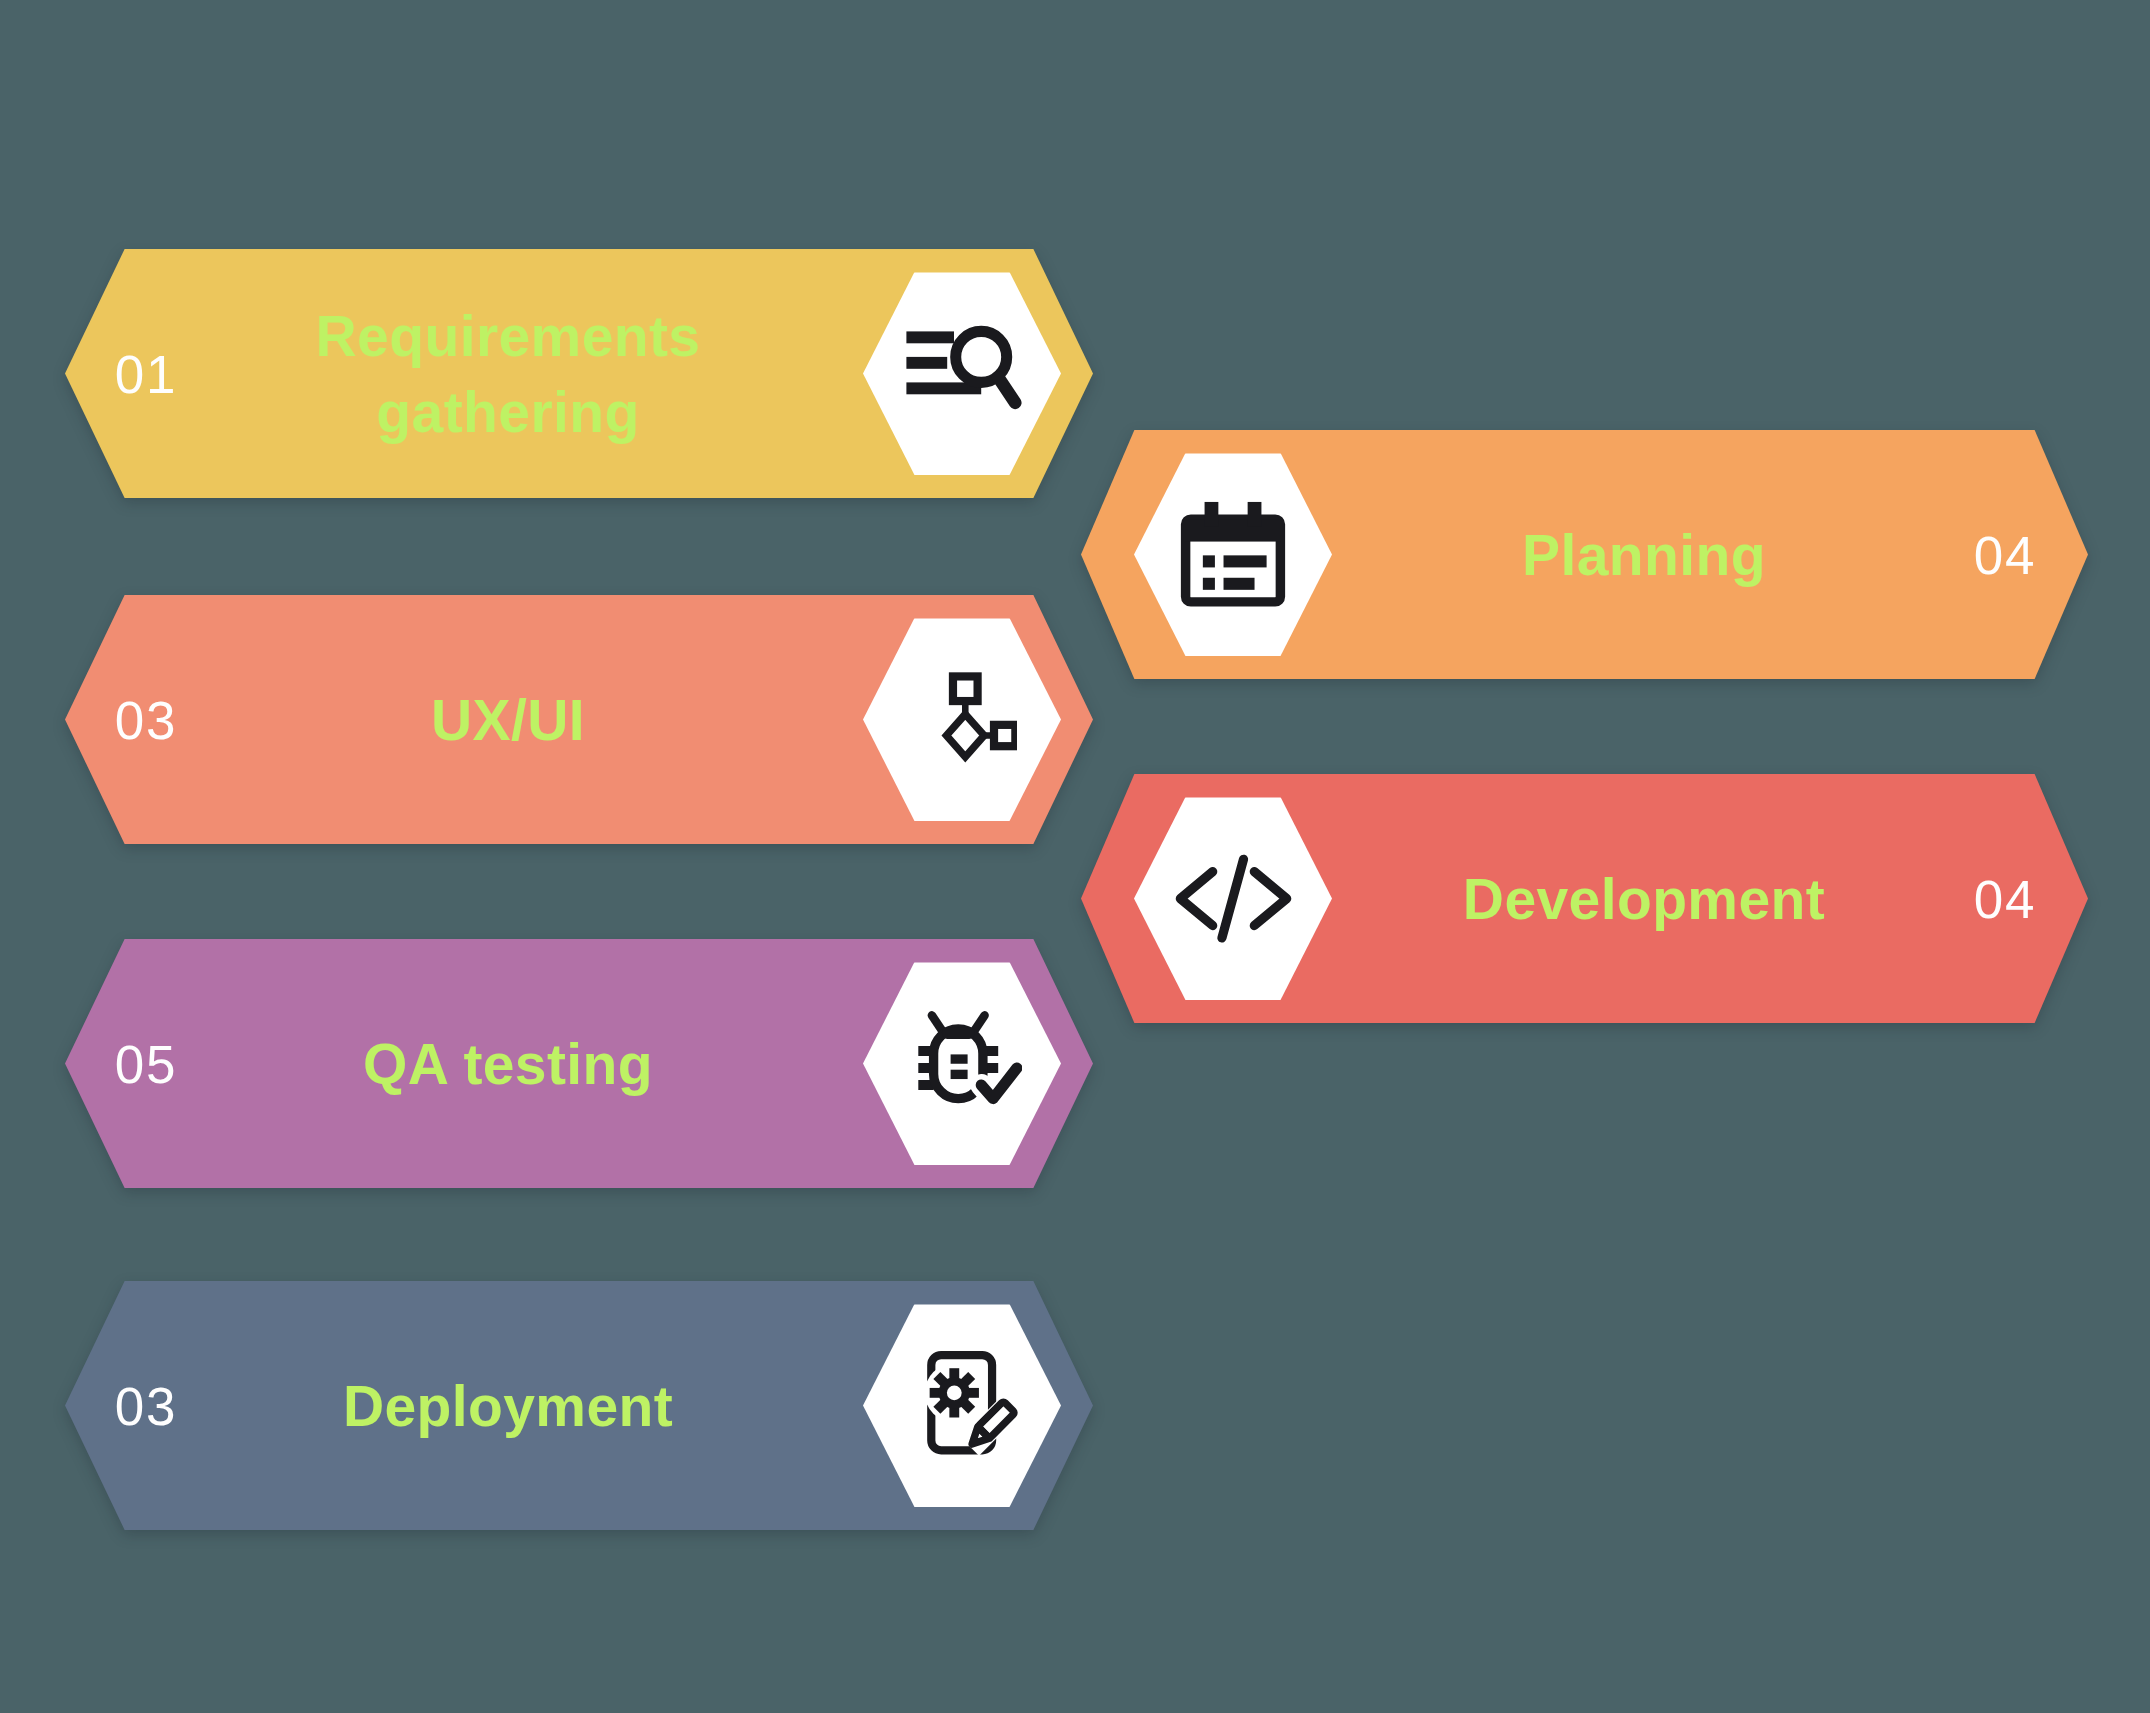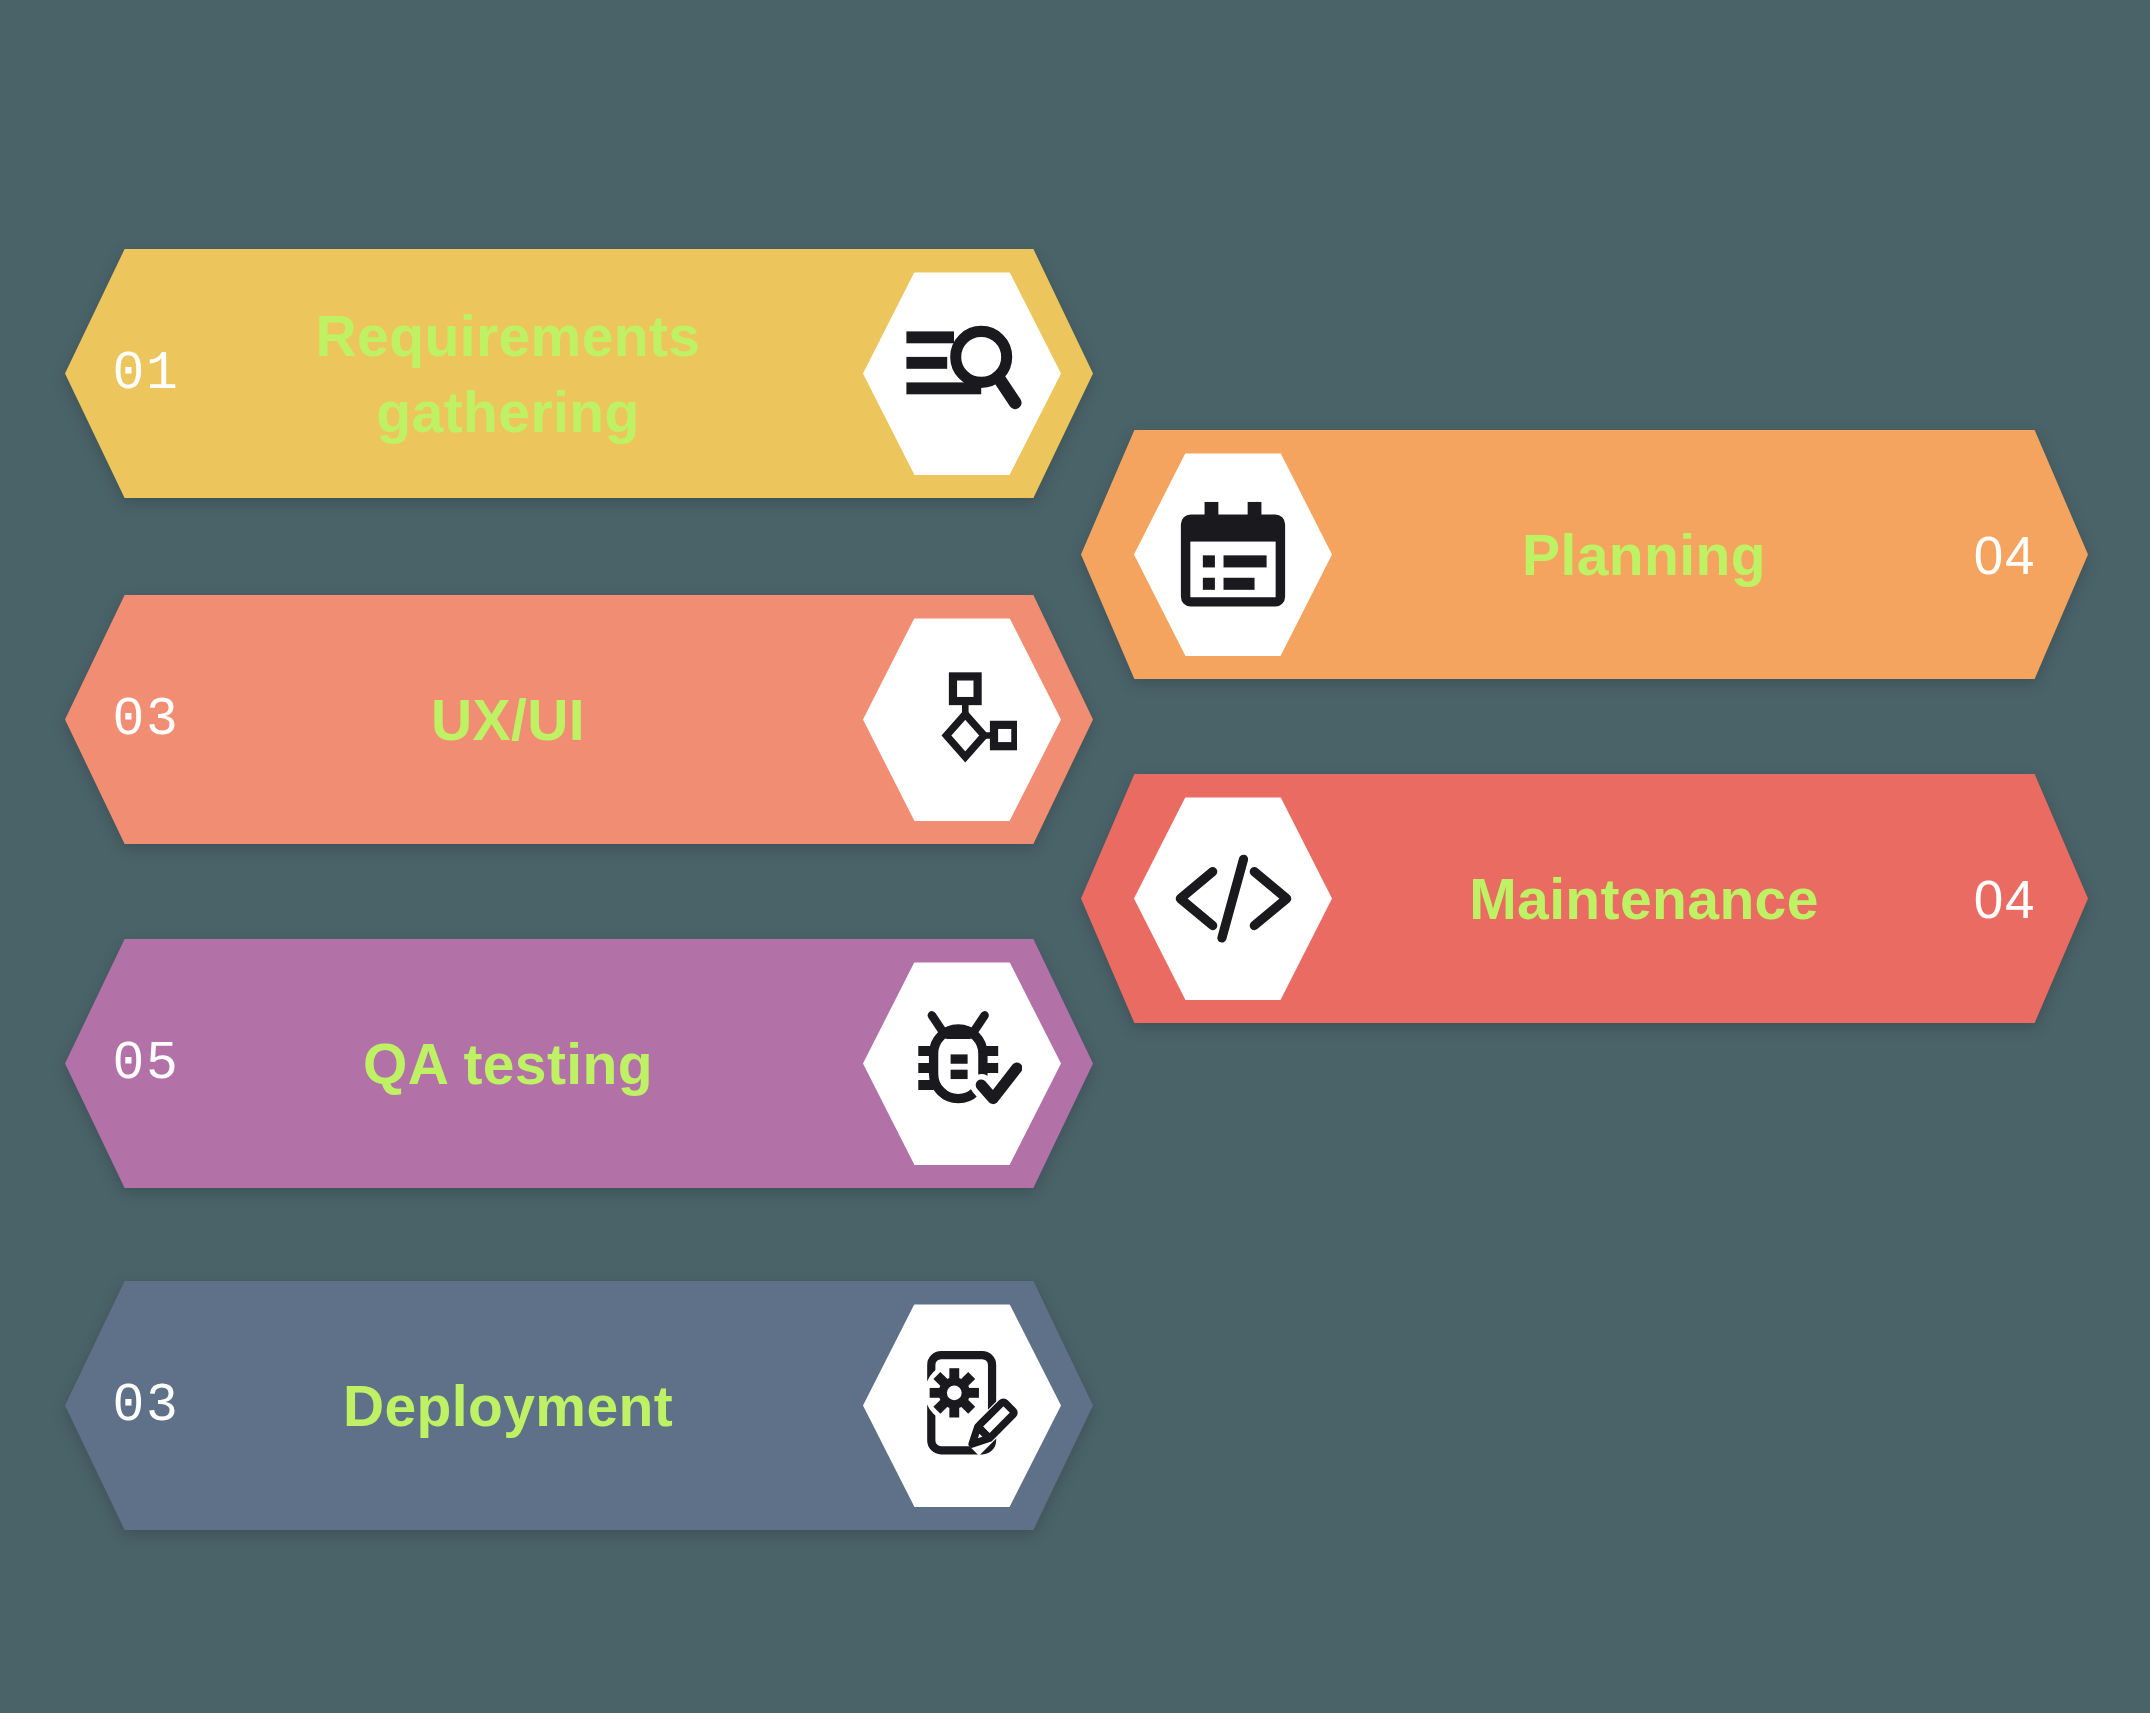--- a/index.html
+++ b/index.html
@@ -23,21 +23,21 @@
     clip-path:polygon(0 50%, 26% 0, 74% 0, 100% 50%, 74% 100%, 26% 100%);
     display:flex;align-items:center;justify-content:center;
   }
   .left-col .badge{left:798px;}
   .right-col .badge{left:53px;}
 
   .num{
     position:absolute;top:50%;transform:translate(-50%,-50%);
     color:#fefefe;font-size:53px;font-weight:400;letter-spacing:1.7px;
   }
-  .left-col .num{left:81px;font-family:Liberation Mono, monospace;}
+  .left-col .num{left:81px;}
   .right-col .num{left:924px;}
 
   .title{
     position:absolute;top:50%;transform:translateY(-50%);
     color:#bef264;font-weight:700;font-size:57px;line-height:76px;
     text-align:center;width:706px;letter-spacing:0.4px;
   }
   .left-col .title{left:90px;}
   .right-col .title{left:210px;text-align:center;}
   .title span{display:block;}
@@ -102,21 +102,21 @@
         <line x1="94" y1="78" x2="108" y2="78" stroke="#1A1A1E" stroke-width="8"></line>
         <rect x="106" y="65" width="26" height="26" stroke="#1A1A1E" stroke-width="10"></rect>
       </svg>
     </div>
   </div>
 
   <div class="banner right-col b4">
     <div class="shape" style="background-color: rgb(234, 107, 98);"></div>
     <div class="num">04</div>
     <div class="title">
-      <span>Maintenance</span>
+      <span>Development</span>
       <span></span>
     </div>
     <div class="badge">
       <svg class="icon-svg" width="131" viewBox="0 0 170 130" fill="none" stroke="#1A1A1E" stroke-width="12" stroke-linecap="round" stroke-linejoin="round">
         <polyline points="58,30 16,65 58,100"></polyline>
         <polyline points="112,30 154,65 112,100"></polyline>
         <line x1="98" y1="14" x2="70" y2="116"></line>
       </svg>
     </div>
   </div>

